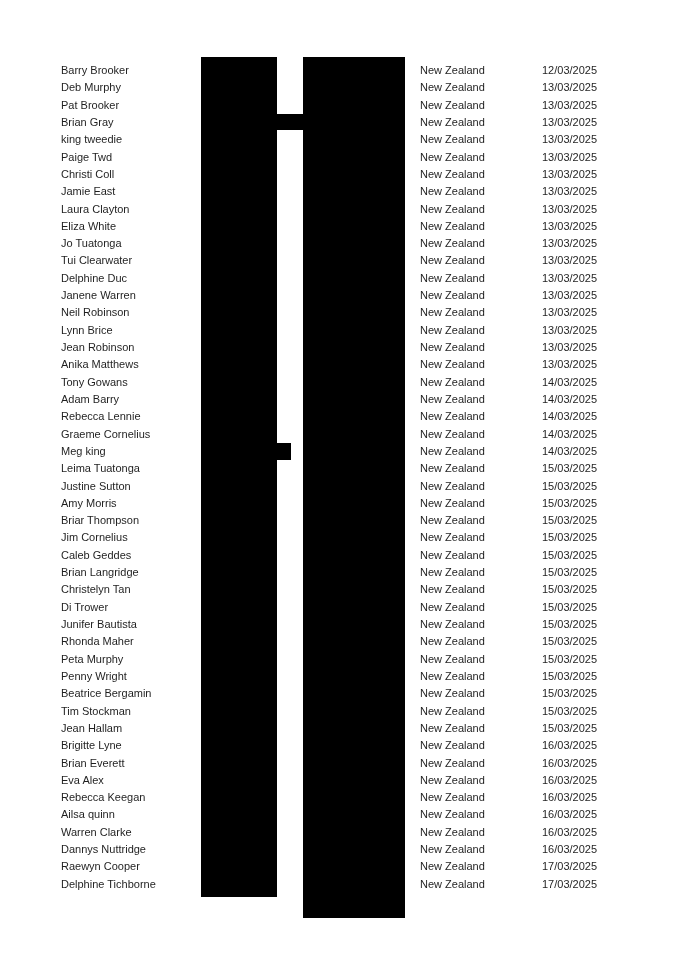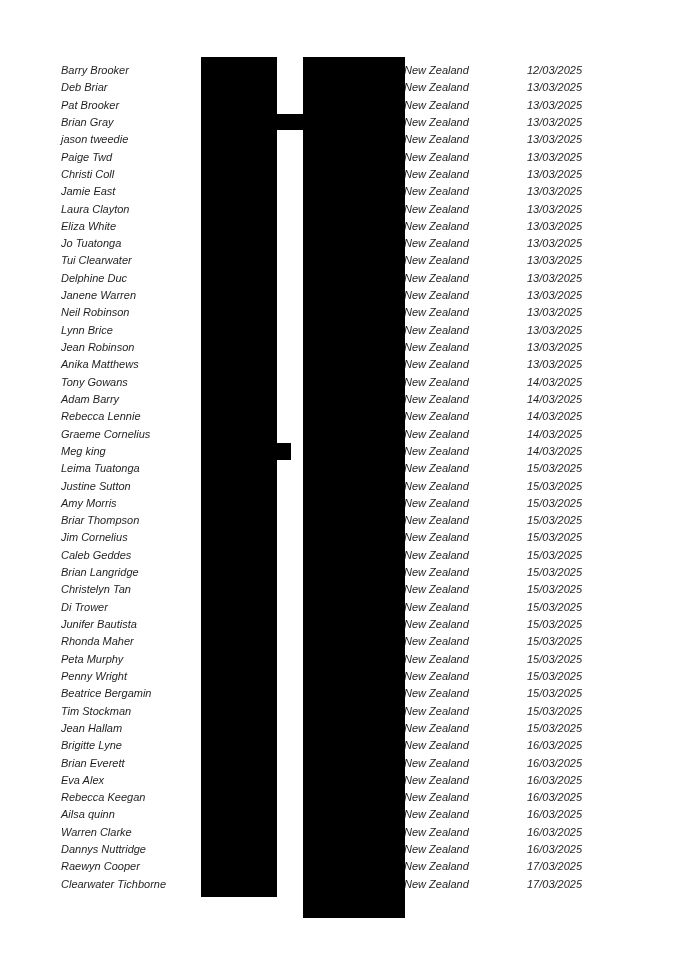--- a/index.html
+++ b/index.html
@@ -20,66 +20,65 @@
     top: 62px;
     left: 0;
     right: 0;
   }
   .row {
     position: relative;
     height: 17.32px;
     line-height: 17.32px;
     font-size: 11px;
     color: #1f1f1f;
-    font-style: italic;
   }
   .cell {
     position: absolute;
     top: 0;
     white-space: nowrap;
   }
   .cell.name    { left: 61px;  }
-  .cell.country { left: 404px; }
-  .cell.date    { left: 527px; }
+  .cell.country { left: 420px; }
+  .cell.date    { left: 542px; }
   .redaction {
     position: absolute;
     background: #000000;
   }
 </style>
 </head>
 <body>
 
 <div class="page" style="background: rgb(255, 255, 255);">
   <div class="rows" style="color: rgb(31, 31, 31);">
   <div class="row">
     <span class="cell name">Barry Brooker</span>
     <span class="cell country">New Zealand</span>
     <span class="cell date">12/03/2025</span>
   </div>
 
   <div class="row">
-    <span class="cell name">Deb Briar</span>
+    <span class="cell name">Deb Murphy</span>
     <span class="cell country">New Zealand</span>
     <span class="cell date">13/03/2025</span>
   </div>
 
   <div class="row">
     <span class="cell name">Pat Brooker</span>
     <span class="cell country">New Zealand</span>
     <span class="cell date">13/03/2025</span>
   </div>
 
   <div class="row">
     <span class="cell name">Brian Gray</span>
     <span class="cell country">New Zealand</span>
     <span class="cell date">13/03/2025</span>
   </div>
 
   <div class="row">
-    <span class="cell name">jason tweedie</span>
+    <span class="cell name">king tweedie</span>
     <span class="cell country">New Zealand</span>
     <span class="cell date">13/03/2025</span>
   </div>
 
   <div class="row">
     <span class="cell name">Paige Twd</span>
     <span class="cell country">New Zealand</span>
     <span class="cell date">13/03/2025</span>
   </div>
 
@@ -323,21 +322,21 @@
     <span class="cell date">16/03/2025</span>
   </div>
 
   <div class="row">
     <span class="cell name">Raewyn Cooper</span>
     <span class="cell country">New Zealand</span>
     <span class="cell date">17/03/2025</span>
   </div>
 
   <div class="row">
-    <span class="cell name">Clearwater Tichborne</span>
+    <span class="cell name">Delphine Tichborne</span>
     <span class="cell country">New Zealand</span>
     <span class="cell date">17/03/2025</span>
   </div>
 </div>
   <div>
       <div class="redaction" style="left: 201px; top: 57px; width: 76px; height: 840px; background: rgb(0, 0, 0);"></div>
       <div class="redaction" style="left: 303px; top: 57px; width: 102px; height: 861px; background: rgb(0, 0, 0);"></div>
       <div class="redaction" style="left: 276px; top: 114px; width: 28px; height: 16px; background: rgb(0, 0, 0);"></div>
       <div class="redaction" style="left: 276px; top: 443px; width: 15px; height: 17px; background: rgb(0, 0, 0);"></div>
     </div>

